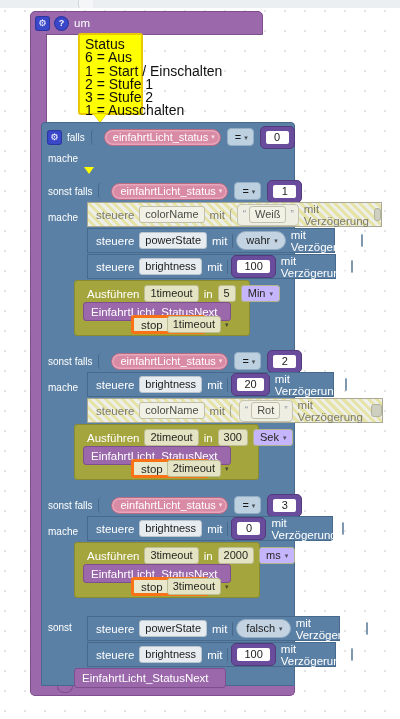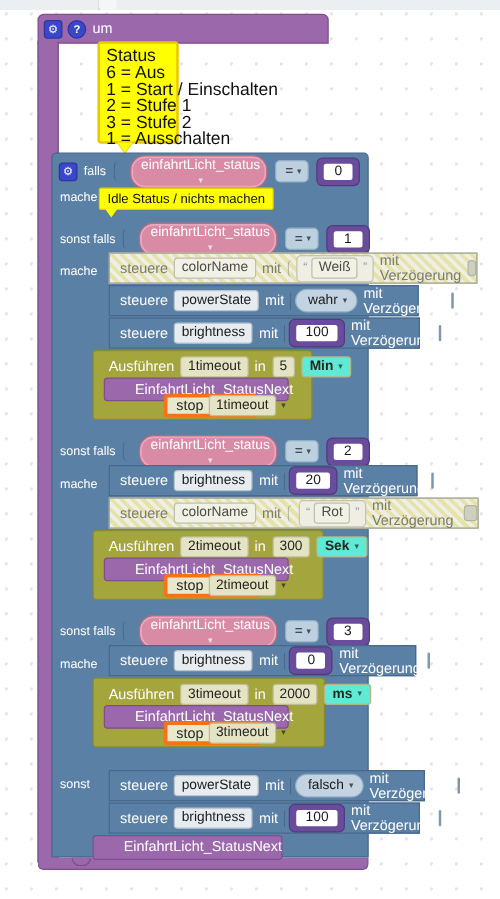--- a/index.html
+++ b/index.html
@@ -101,21 +101,20 @@
     border-left:1px solid #47698c;border-radius:4px 0 0 4px;
     margin-right:-1px;
   }
 
   
   .v-var{
     background:#d98aa4;border:1px solid #b76a84;border-radius:12px;
     display:inline-flex;align-items:center;gap:3px;
     padding:1px 5px 2px 8px;color:#ffffff;font-size:11px;
     box-shadow:inset 0 0 0 1.5px #e7a8bd;
-    flex-direction:column;
   }
   .v-cmp{
     background:#bcd0e0;border:1px solid #93aec4;border-radius:4px;
     display:inline-flex;align-items:center;gap:3px;
     padding:2px 5px 2px 7px;color:#1a1a1a;font-size:11px;
   }
   .v-num{
     background:#ffffff;border:2px solid #6a4c9c;border-radius:4px;
     display:inline-flex;align-items:center;justify-content:center;
     padding:0px 7px 1px;color:#1a1a1a;font-size:11px;min-width:9px;
@@ -177,29 +176,29 @@
     position:absolute;box-sizing:border-box;
     background:#a5a53e;border:1px solid #8a8a31;
     color:#ffffff;font-size:11.5px;
   }
   .tmo-head{display:flex;align-items:center;gap:5px;padding-left:12px;height:25px;}
   .pill-o{
     background:#e4e4c4;border:1px solid #bdbd96;border-radius:3px;
     padding:1px 5px 2px;color:#262620;font-size:11px;white-space:nowrap;
   }
   .pill-od{
-    background:#5eead4;border:1px solid #b4b48c;border-radius:3px;
+    background:#c4b5fd;border:1px solid #b4b48c;border-radius:3px;
     padding:1px 6px 2px;color:#262620;font-size:11px;
-    display:inline-flex;align-items:center;gap:4px;white-space:nowrap;font-weight:bold;
+    display:inline-flex;align-items:center;gap:4px;white-space:nowrap;
   }
   .call{
     position:absolute;box-sizing:border-box;
     background:#9b68ab;border:1px solid #7e4e8d;border-radius:3px;
     color:#ffffff;font-size:11.5px;height:19px;
-    display:flex;align-items:center;padding-left:24px;white-space:nowrap;
+    display:flex;align-items:center;padding-left:7px;white-space:nowrap;
   }
   .stop{
     position:absolute;box-sizing:border-box;
     background:#e8e8cf;border:3px solid #f97316;border-radius:3px;
     color:#262620;font-size:11.5px;height:19px;
     display:flex;align-items:center;gap:4px;padding-left:7px;white-space:nowrap;margin-left:48px;
   }
 </style>
 </head>
 <body>
@@ -242,23 +241,20 @@
     <span class="v-cmp">
       <span>=</span>
       <span class="caret">▾</span>
     </span>
     <span class="numwrap">
       <span class="v-num">0</span>
     </span>
   </div>
   <div class="blk" style="left:48px;top:153px;display:flex;align-items:center;gap:10px;">
     <span class="kw">mache</span>
-  </div>
-  <div class="blk" style="left:79px;top:150px;height:18px;background:#ffff00;border:1.5px solid #e8c800;border-radius:2px;display:flex;align-items:center;padding:0 6px;font-size:10.5px;color:#101010;white-space:nowrap;">
-    <span>Idle Status / nichts machen</span>
   </div>
   <div style="position:absolute;left:84px;top:167px;width:0;height:0;border-left:5px solid transparent;border-right:5px solid transparent;border-top:7px solid #ffff00;"></div>
 
   <div class="blk" style="left:48px;top:180px;height:22px;display:flex;align-items:center;gap:6px;">
     <span class="kw">sonst falls</span>
     <span class="tab"></span>
     <span class="v-var">
       <span>einfahrtLicht_status</span>
       <span class="caret">▾</span>
     </span>

